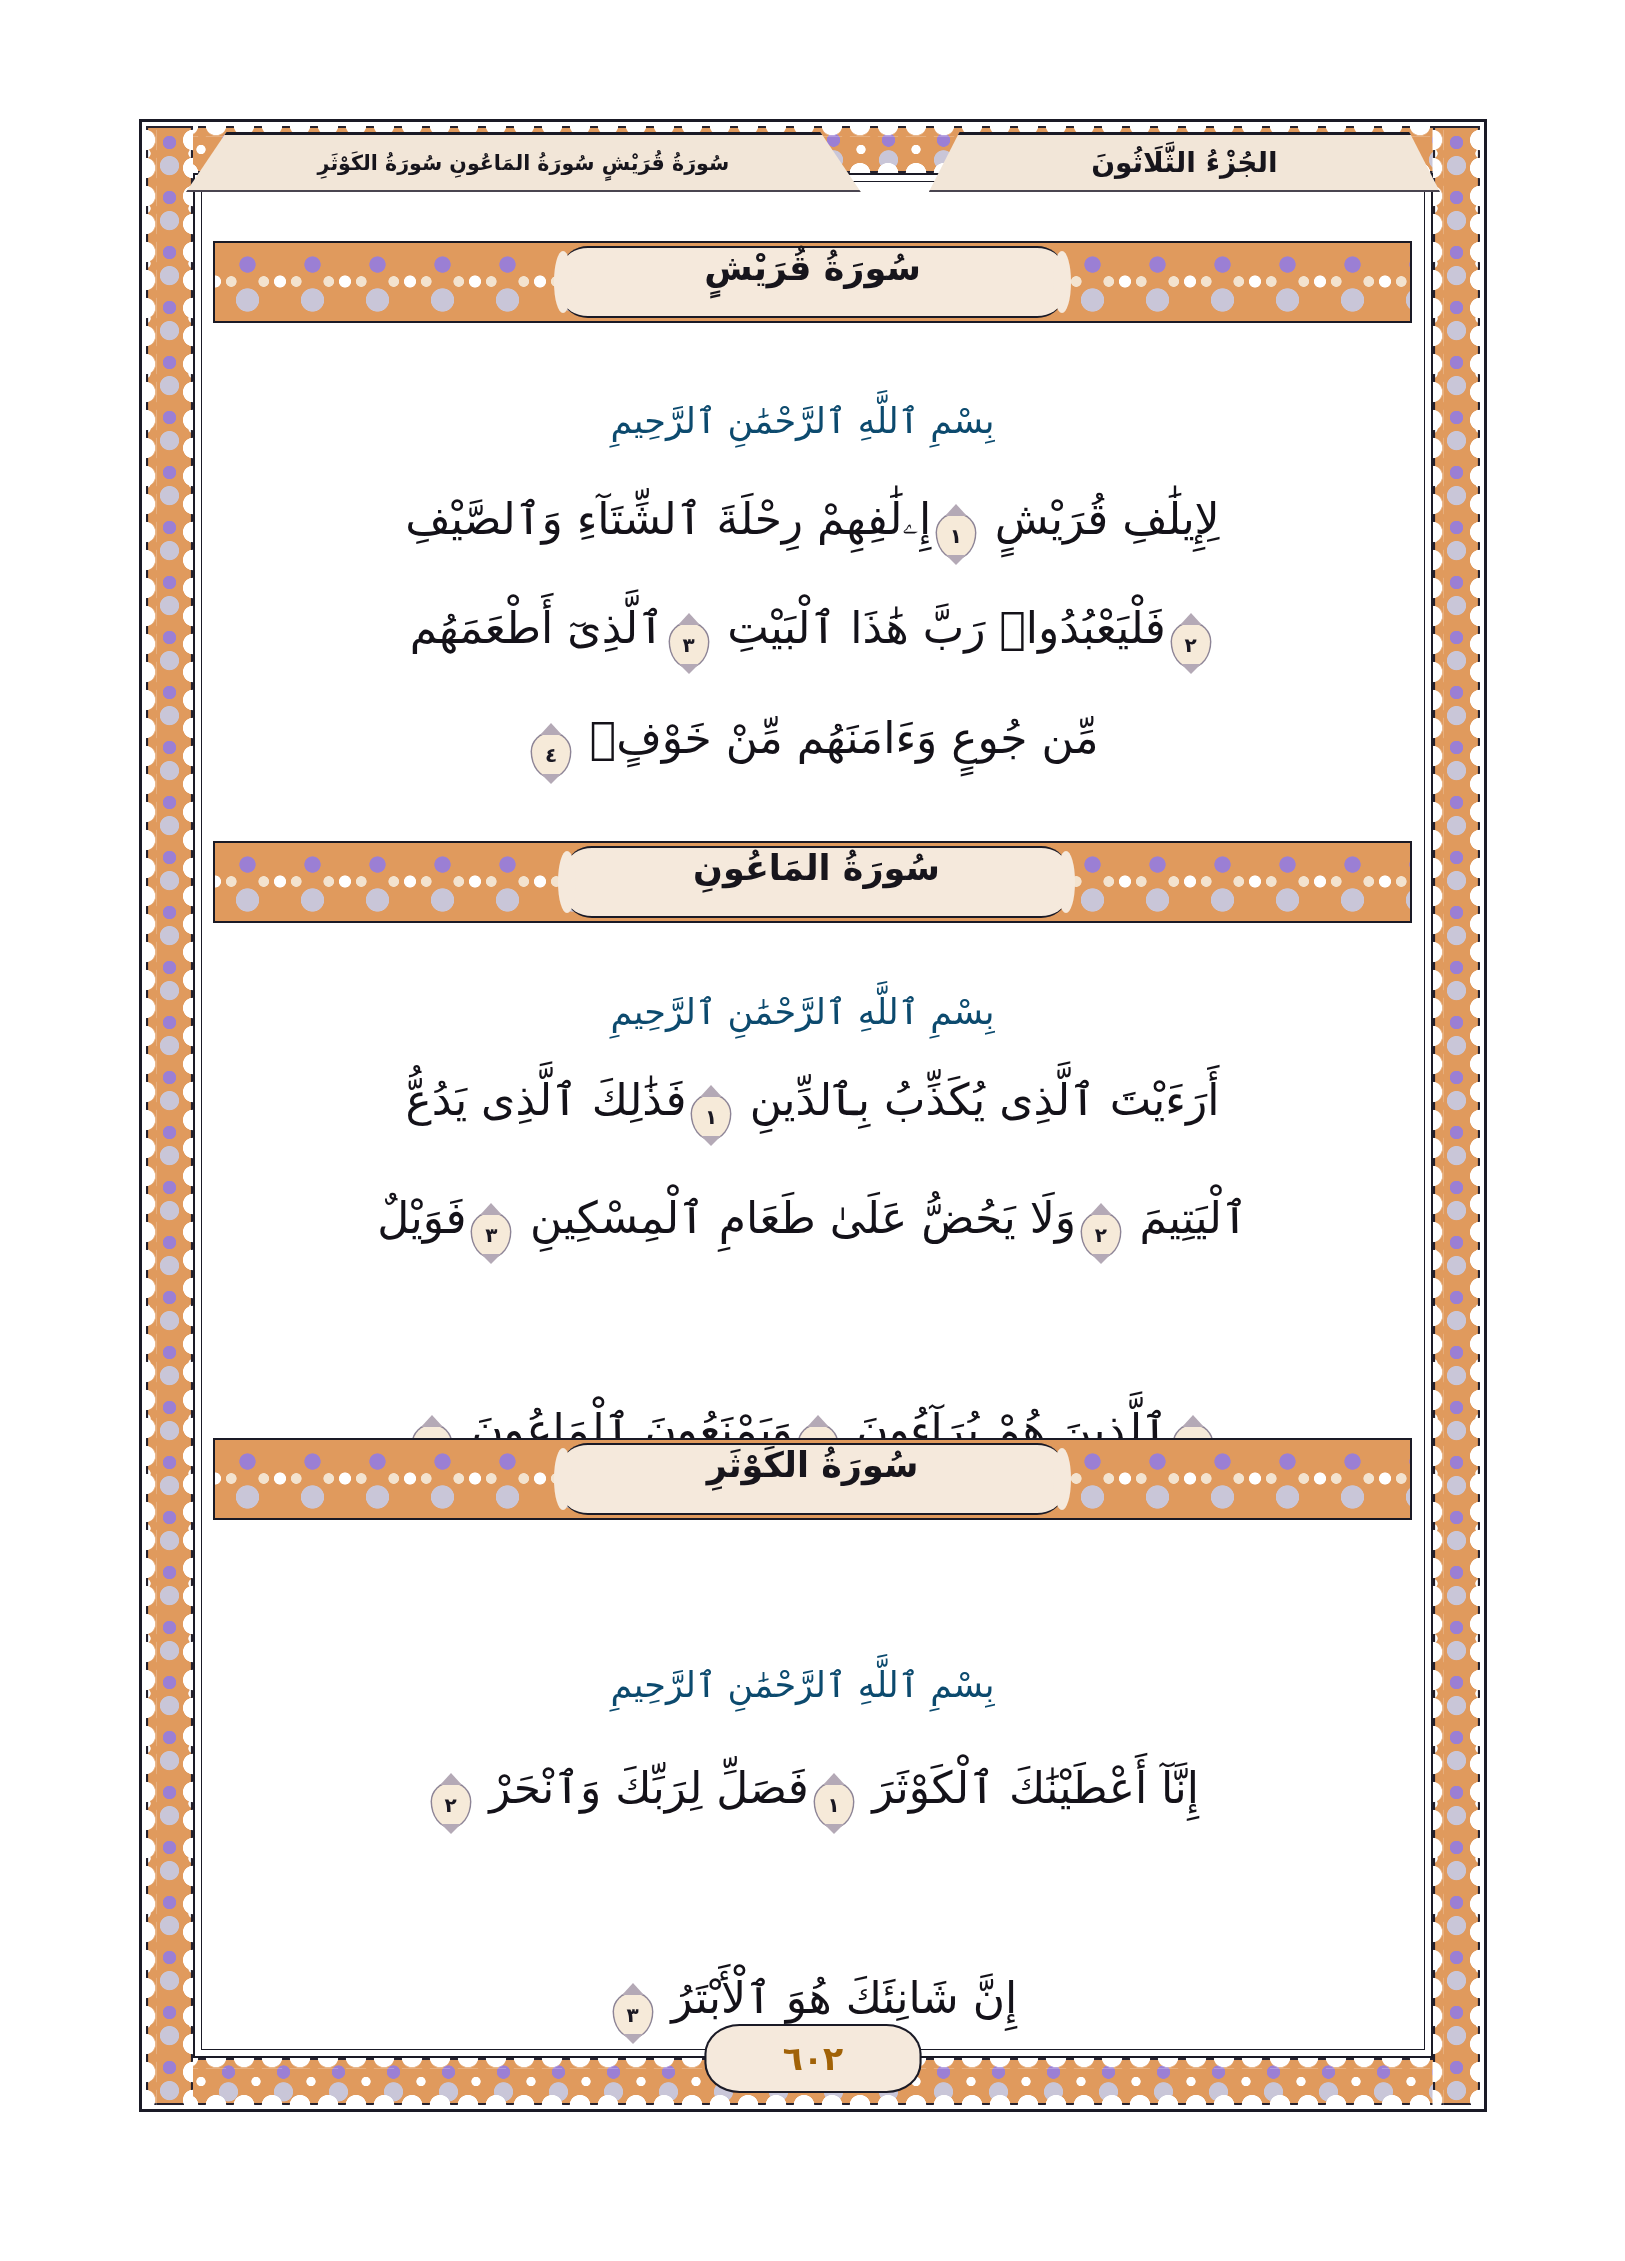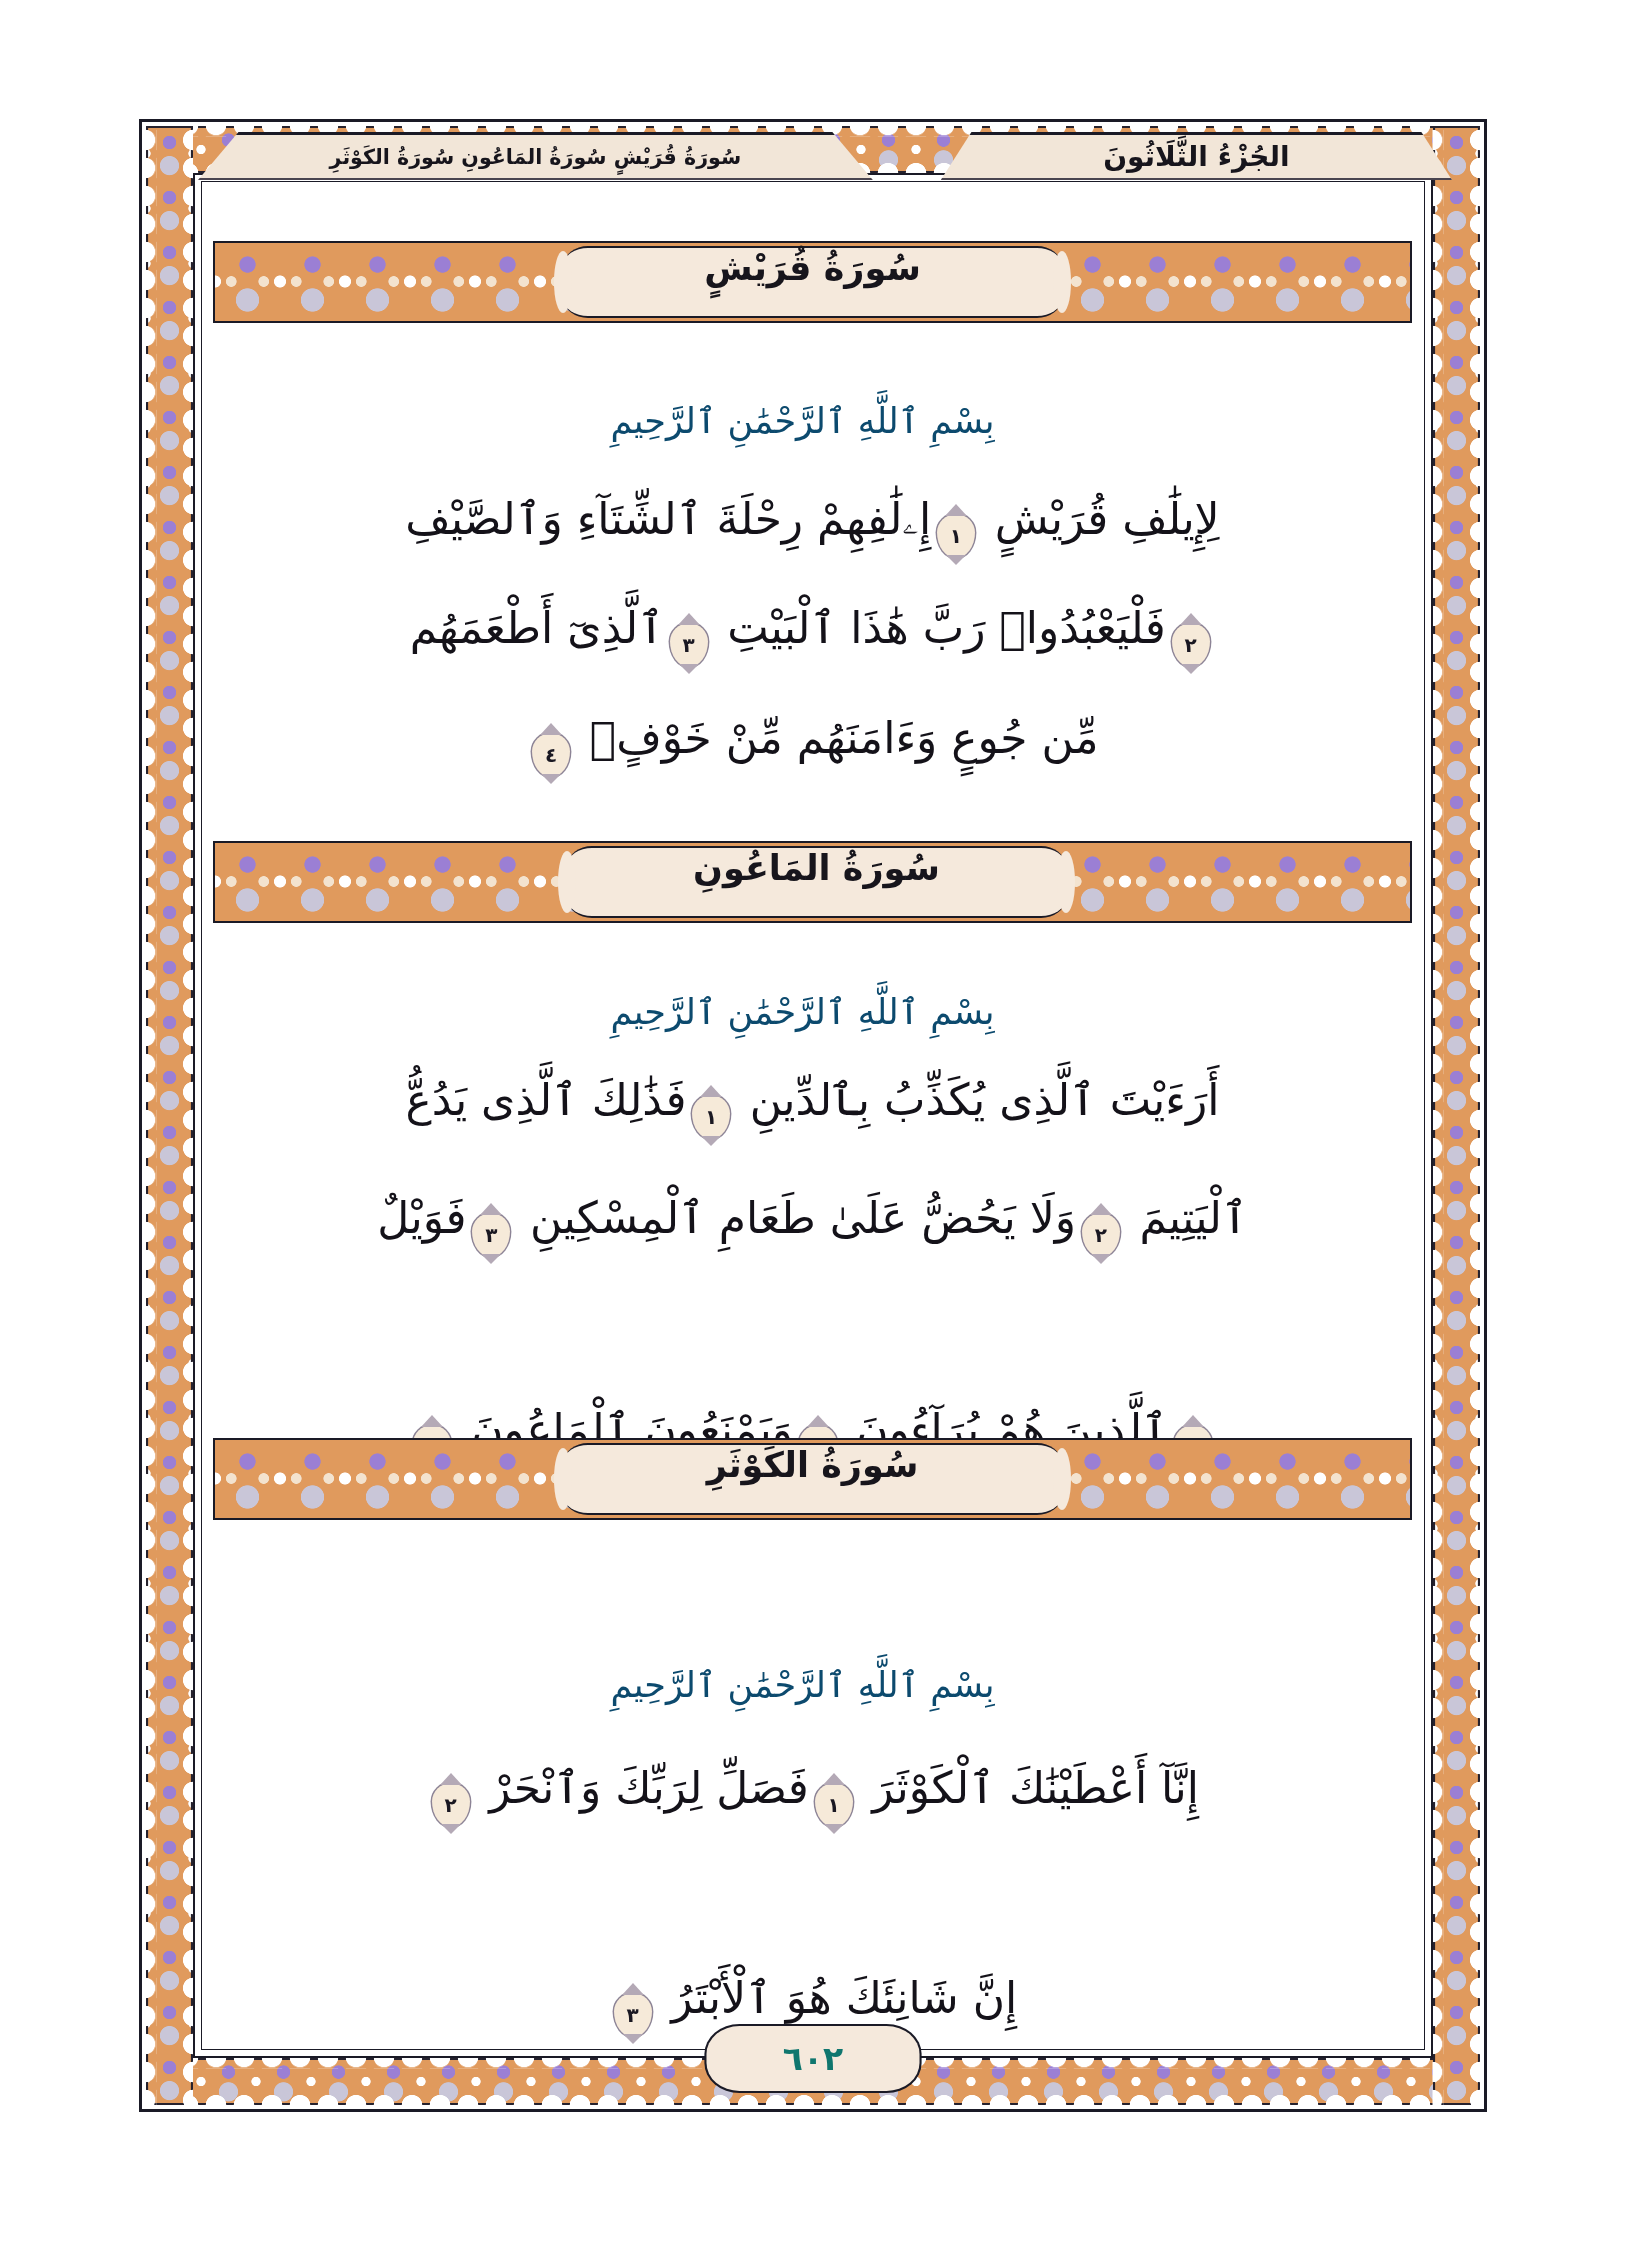--- a/index.html
+++ b/index.html
@@ -93,24 +93,24 @@
     position: absolute;
     left: 5.7px; top: 5.7px; right: 5.7px; bottom: 5.7px;
     border: 1.4px solid #1a1a26;
     background: #ffffff;
     box-sizing: border-box;
   }
 
   
   #header-strip {
     position: absolute;
-    left: 198px;
+    left: 186px;
     top: 132px;
     width: 1254px;
-    height: 48px;
+    height: 60px;
     display: flex;
     align-items: stretch;
     z-index: 6;
   }
   .header-plate {
     background: #f2e6d8;
     border-top: 3.5px solid #1a1a26;
     border-bottom: 2.1px solid #4a4550;
     display: flex;
     align-items: center;
@@ -267,21 +267,21 @@
     border-radius: 33px / 28px;
     box-shadow: 0 0 0 2.1px #1a1a26;
     display: flex;
     align-items: center;
     justify-content: center;
     z-index: 8;
   }
   #page-number {
     font-size: 33px;
     font-weight: 700;
-    color: #0f766e;
+    color: #a16207;
     direction: rtl;
     letter-spacing: 2.1px;
   }
 </style>
 </head>
 <body>
 
 <div id="page">
 
   <div id="frame-outer"></div>

